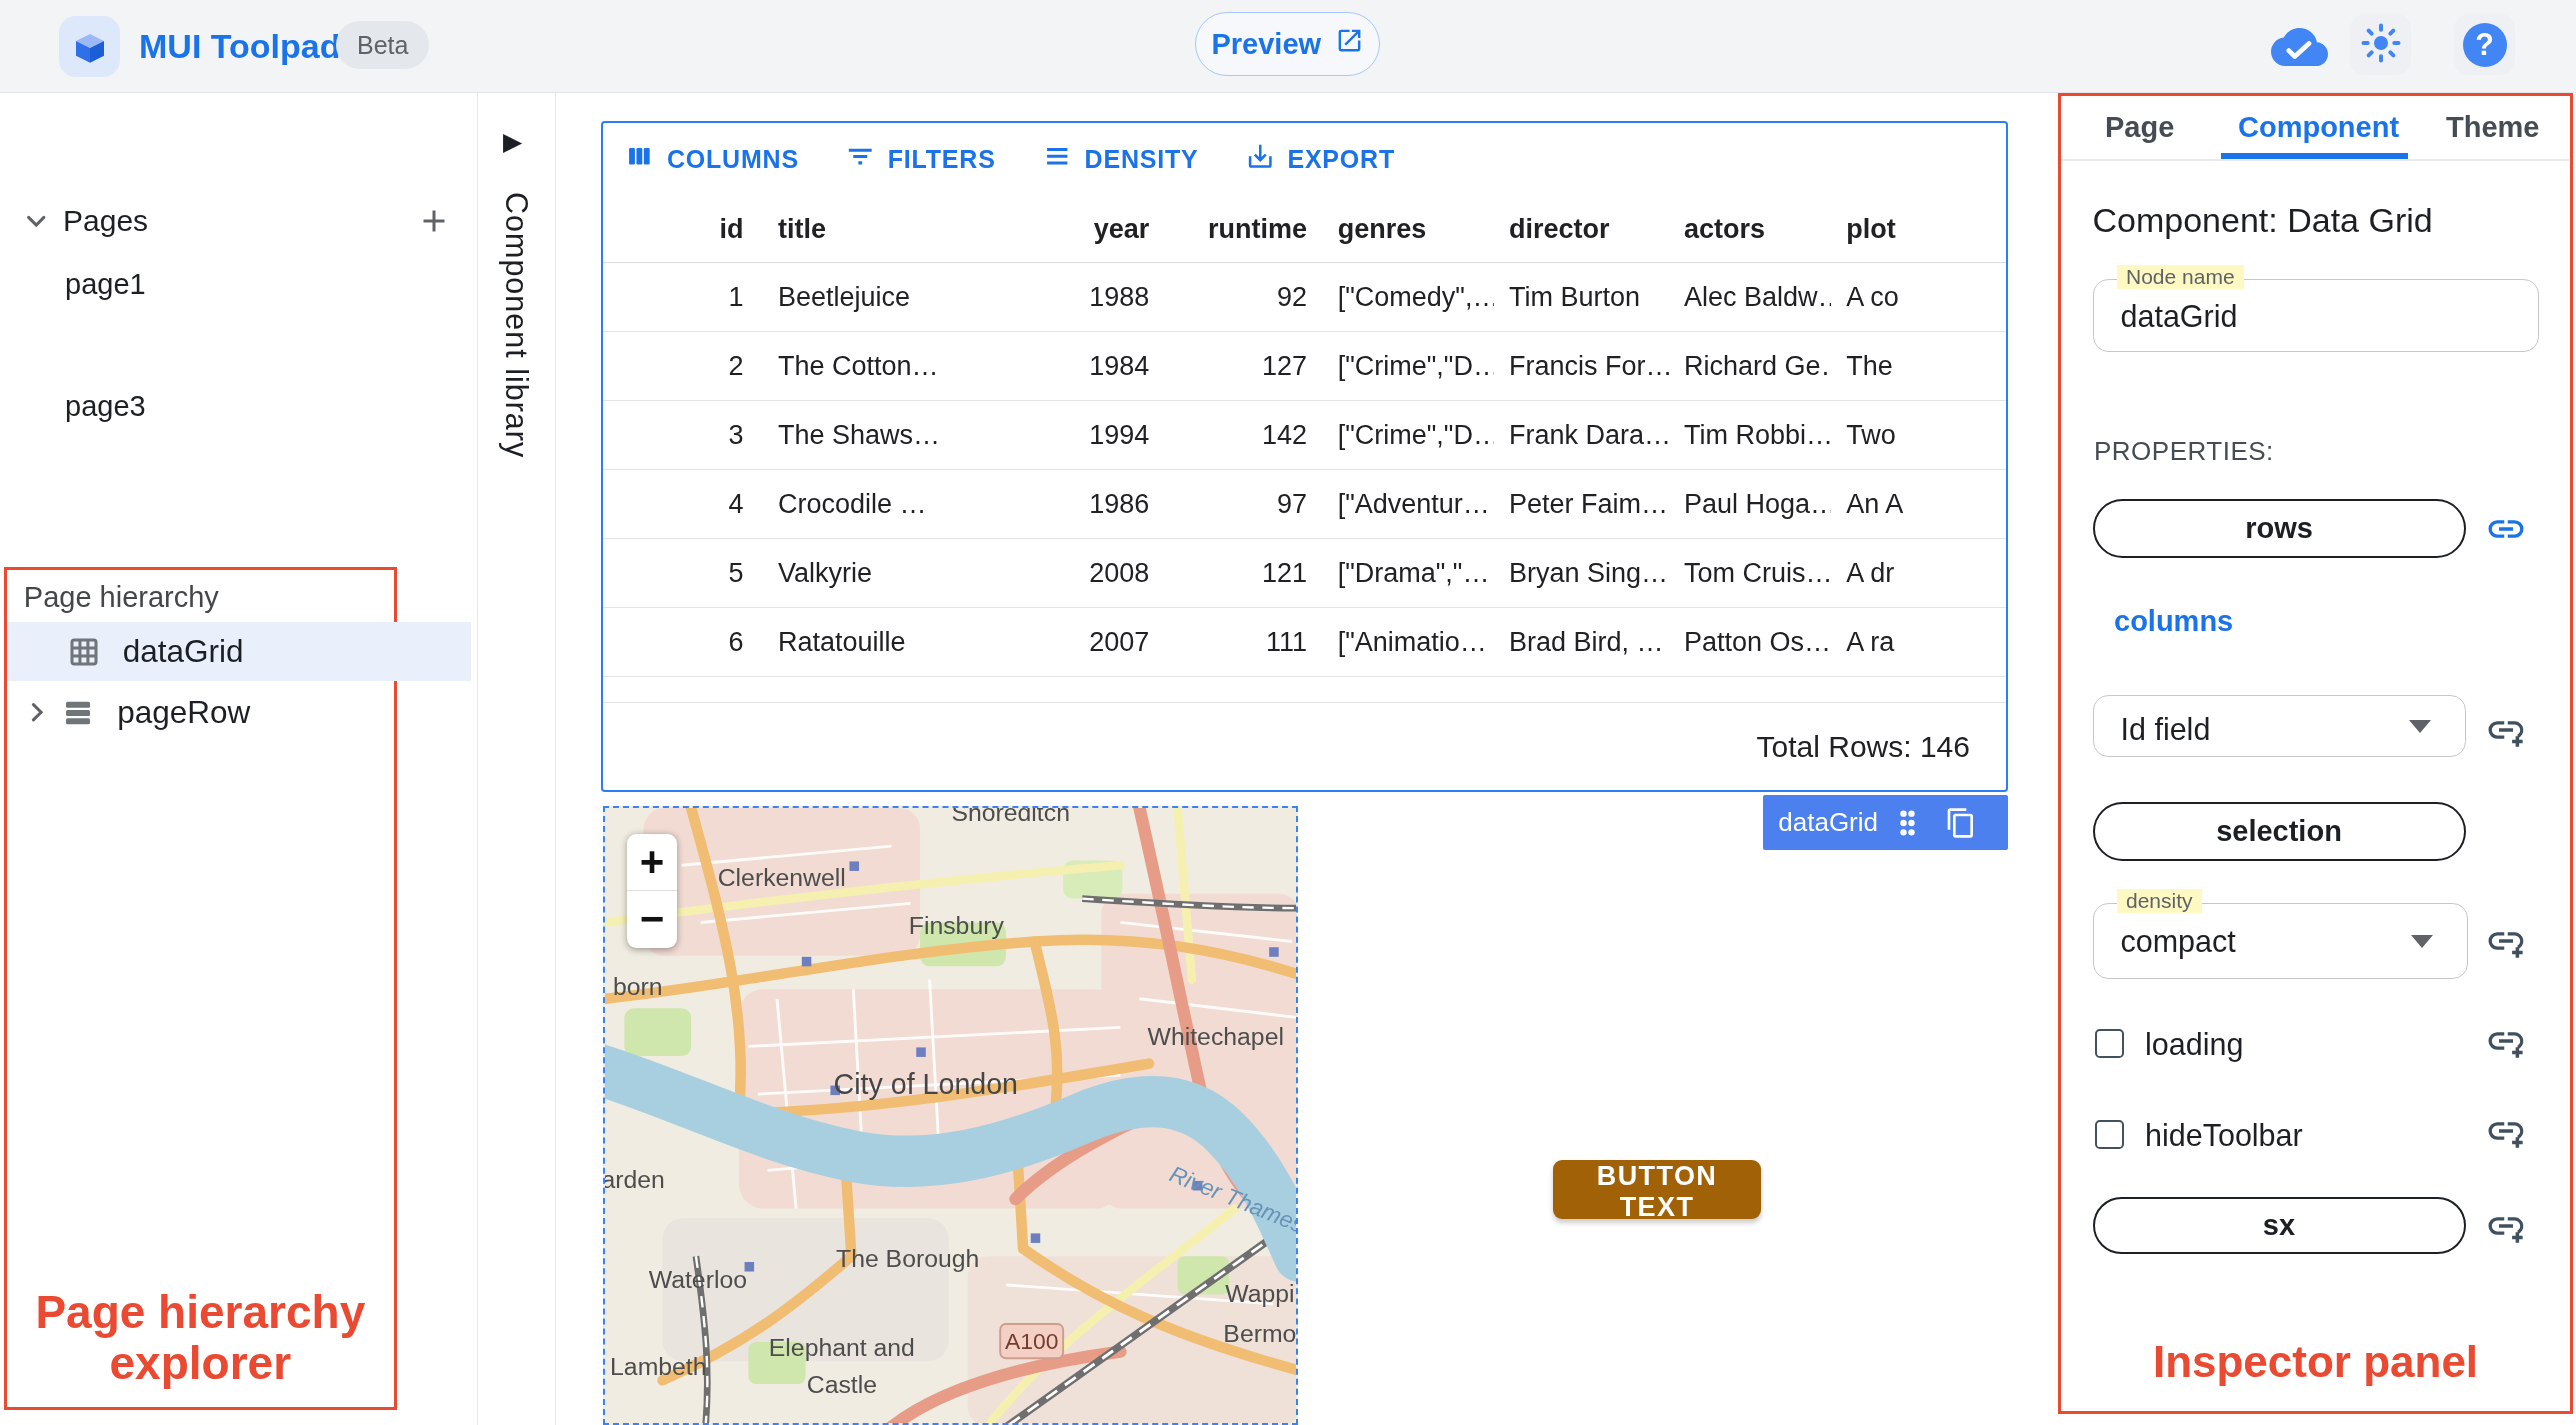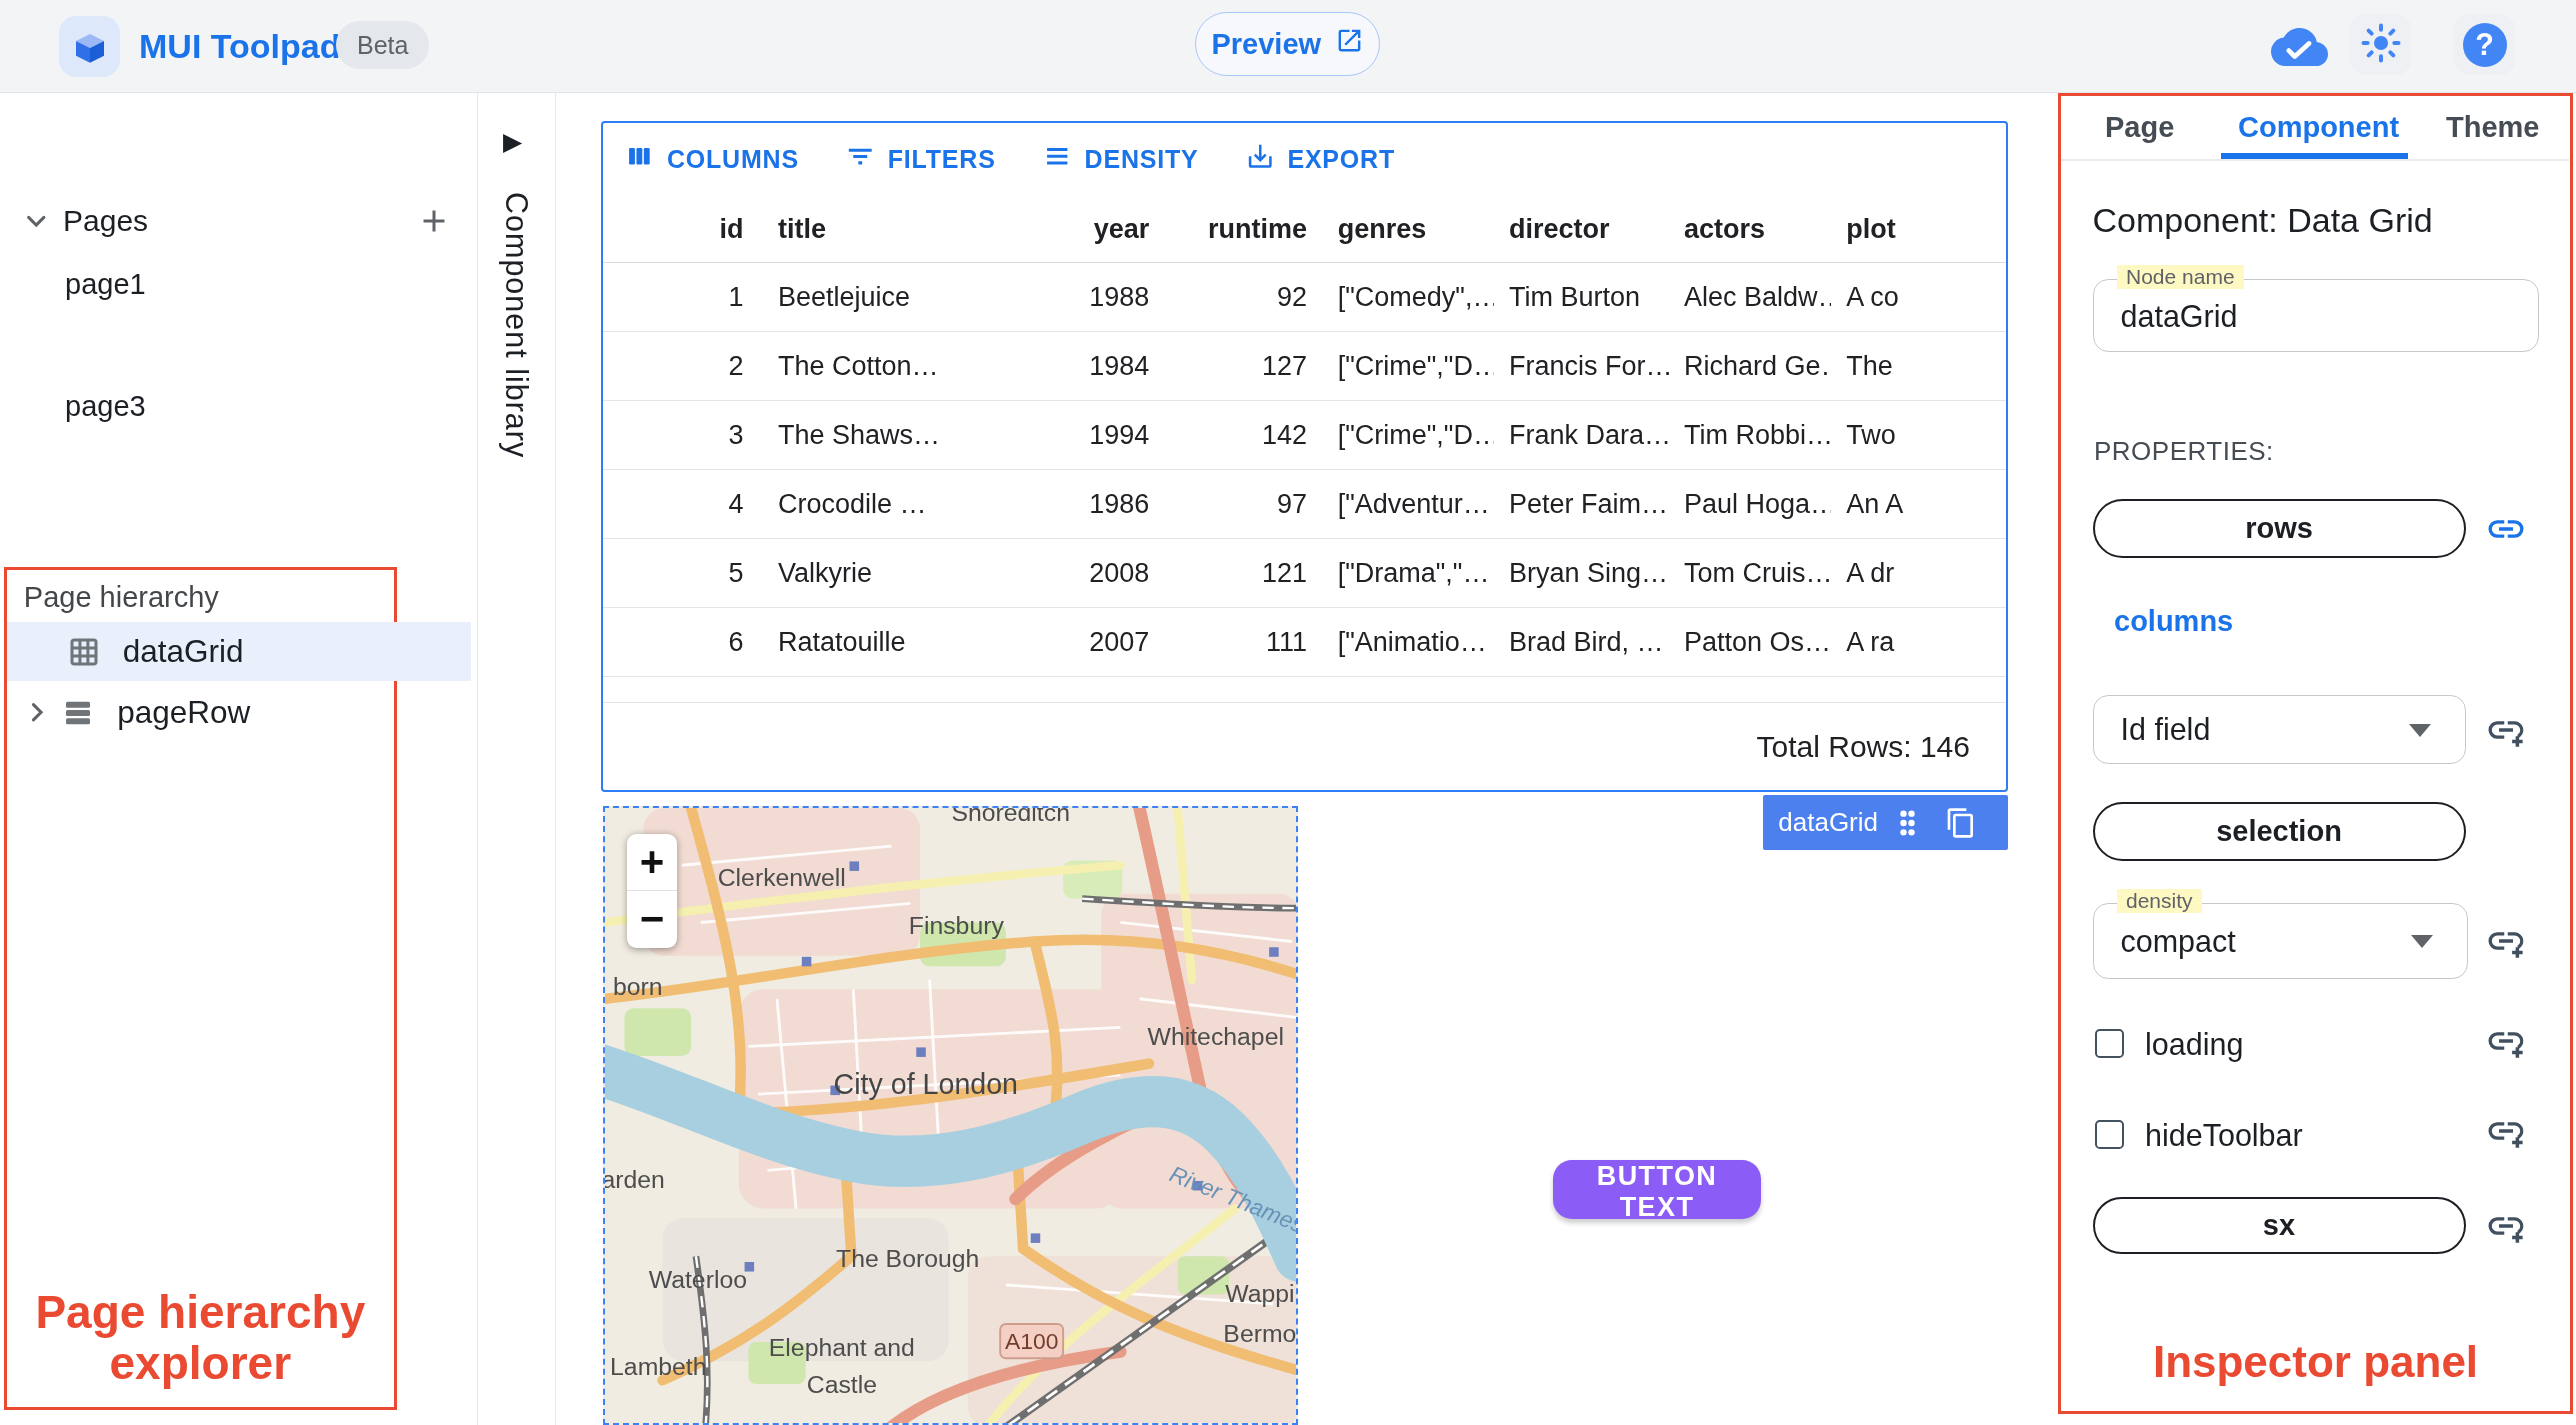--- a/index.html
+++ b/index.html
@@ -51,21 +51,21 @@
         padding:0 15.3px;gap:15.3px;font-size:26px;border-radius:1.9px;}
   .chip svg{display:block;}
   
   .map{left:603px;top:806px;width:695px;height:619px;border:2.9px dashed #3b82f6;overflow:hidden;background:#f0ece1;cursor:grab;}
   .map svg{display:block;}
   .map text{font-family:"Liberation Sans","DejaVu Sans",sans-serif;}
   .zoomctl{left:22px;top:26px;width:50px;height:114px;background:#fff;border-radius:9.5px;box-shadow:0 1.9px 7.6px rgba(0,0,0,.35);}
   .zoomctl div{width:50px;height:56px;display:flex;align-items:center;justify-content:center;font-size:42px;font-weight:700;color:#111;cursor:pointer;}
   .zoomctl .zin{border-bottom:1.9px solid #e0e0e0;}
   
-  .cv-button{left:1553px;top:1160px;width:208px;height:59px;background:#8b5cf6;color:#fff;border:none;border-radius:19px;
+  .cv-button{left:1553px;top:1160px;width:208px;height:59px;background:#a16207;color:#fff;border:none;border-radius:9px;
       font-size:27px;font-weight:700;letter-spacing:1.4px;font-family:inherit;box-shadow:0 3.8px 5.7px rgba(0,0,0,.2);cursor:pointer;}
   
   .inspector{left:2058px;top:93px;width:515px;height:1321px;border:3.8px solid #ea4a31;background:#fff;}
   .tab{font-size:29px;font-weight:700;line-height:63px;cursor:pointer;color:#454c54;}
   .tab.active{color:#1a73e8;}
   .tab-underline{left:160px;top:57px;width:187px;height:5.7px;background:#1a73e8;}
   .tabs-divider{left:0;top:63px;width:508px;height:1.9px;background:#e8eaed;}
   .insp-heading{left:31.5px;top:105px;font-size:34px;color:#1c2025;}
   .field{border:1.9px solid #c3c7cc;border-radius:15.3px;background:#fff;}
   .field-label{position:absolute;top:-15.3px;left:23px;background:#fef9c3;padding:0 9.5px;font-size:21px;color:#5f6368;}
@@ -445,21 +445,21 @@
 
     <button class="abs pill" style="left:31.5px;top:403px;width:373px;height:59px;">rows</button>
     <span class="abs linkicon" style="left:424px;top:412px;color:#1a73e8;">
       <svg width="42" height="42" viewBox="0 0 24 24" fill="currentColor">
           <path d="M3.9 12A3.1 3.1 0 0 1 7 8.9h4V7H7a5 5 0 0 0 0 10h4v-1.9H7A3.1 3.1 0 0 1 3.9 12zM8 13h8v-2H8v2zm9-6h-4v1.9h4a3.1 3.1 0 1 1 0 6.2h-4V17h4a5 5 0 0 0 0-10z"></path>
         </svg>
     </span>
 
     <span class="abs blue-link" style="left:53px;top:509px;">columns</span>
 
-    <div class="abs field" style="left:31.5px;top:599px;width:373px;height:69px;">
+    <div class="abs field" style="left:31.5px;top:599px;width:373px;height:62px;">
       <div class="field-value" style="line-height:67px;">Id field</div>
       <span class="caret"></span>
     </div>
     <span class="abs linkicon" style="left:424px;top:613px;color:#41505f;">
       <svg width="42" height="42" viewBox="0 0 24 24" fill="currentColor">
           <path d="M3.9 12A3.1 3.1 0 0 1 7 8.9h4V7H7a5 5 0 0 0 0 10h4v-1.9H7A3.1 3.1 0 0 1 3.9 12zM8 13h8v-2H8v2zm9-6h-4v1.9h4a3.1 3.1 0 0 1 3.1 3.1c0 1.1-.6 2.1-1.5 2.6v2.1A5 5 0 0 0 17 7z"></path>
           <path d="M19.5 15.5h-2v2h-2v2h2v2h2v-2h2v-2h-2z"></path>
         </svg>
     </span>
 

